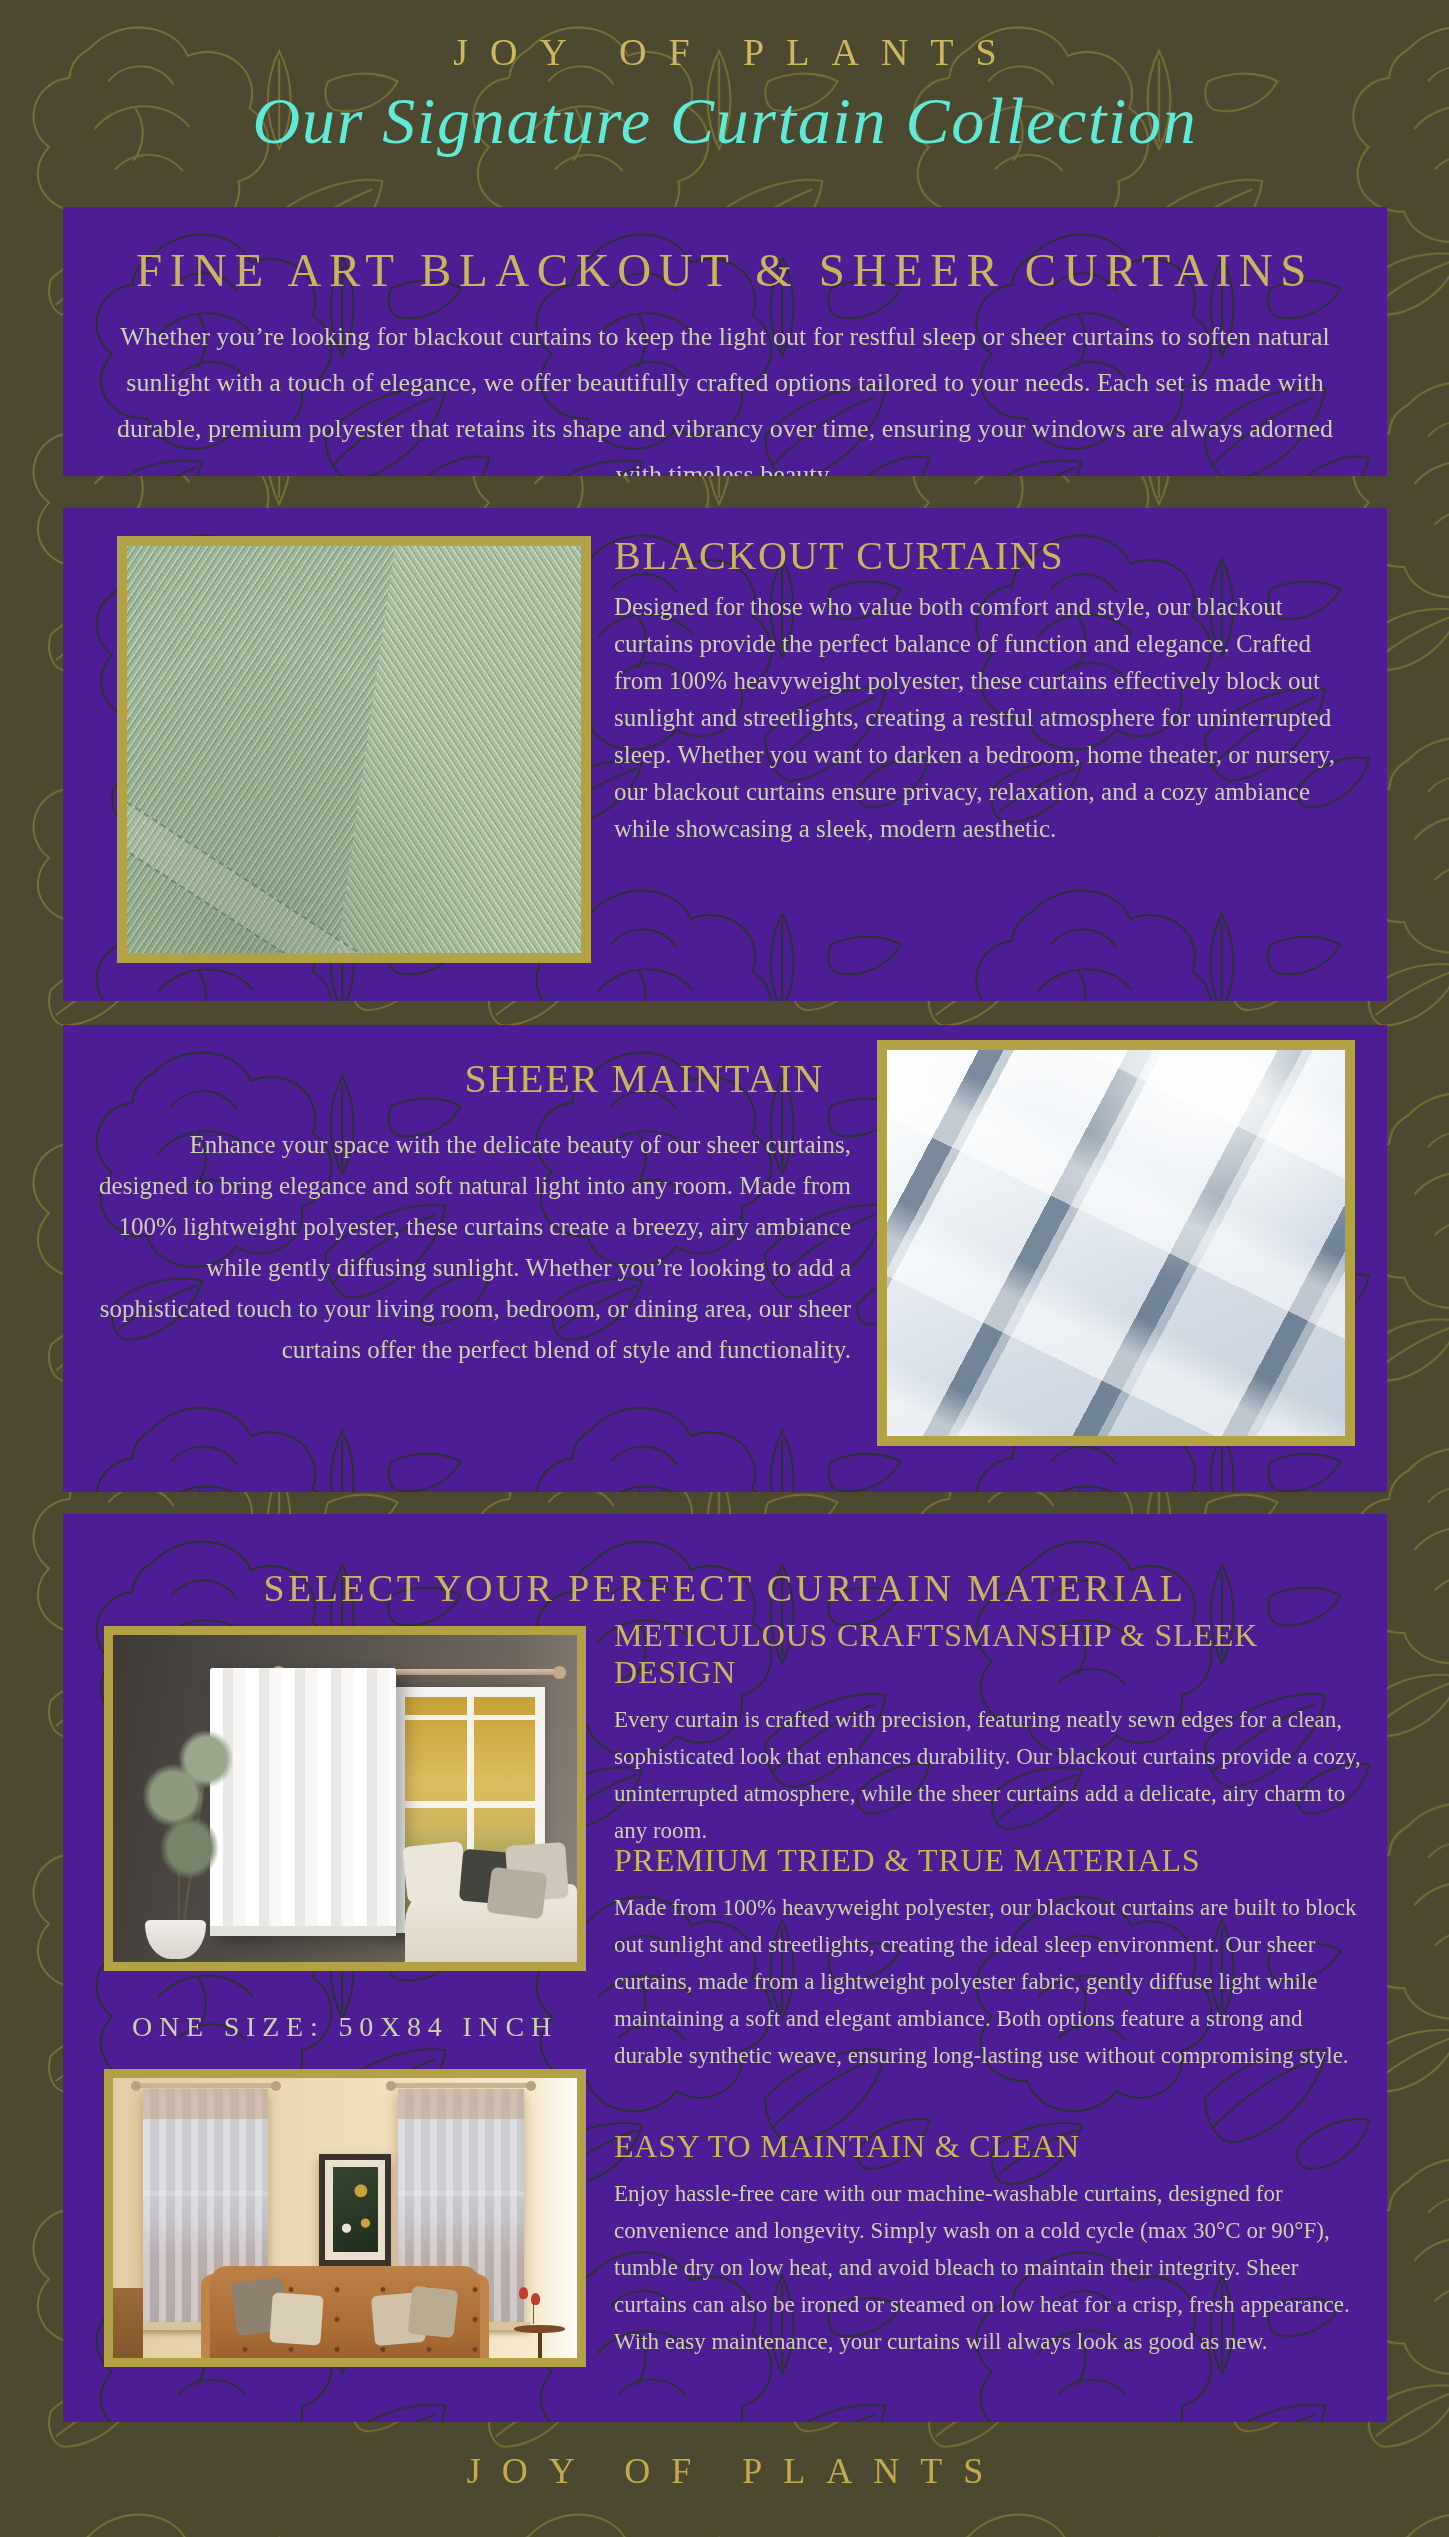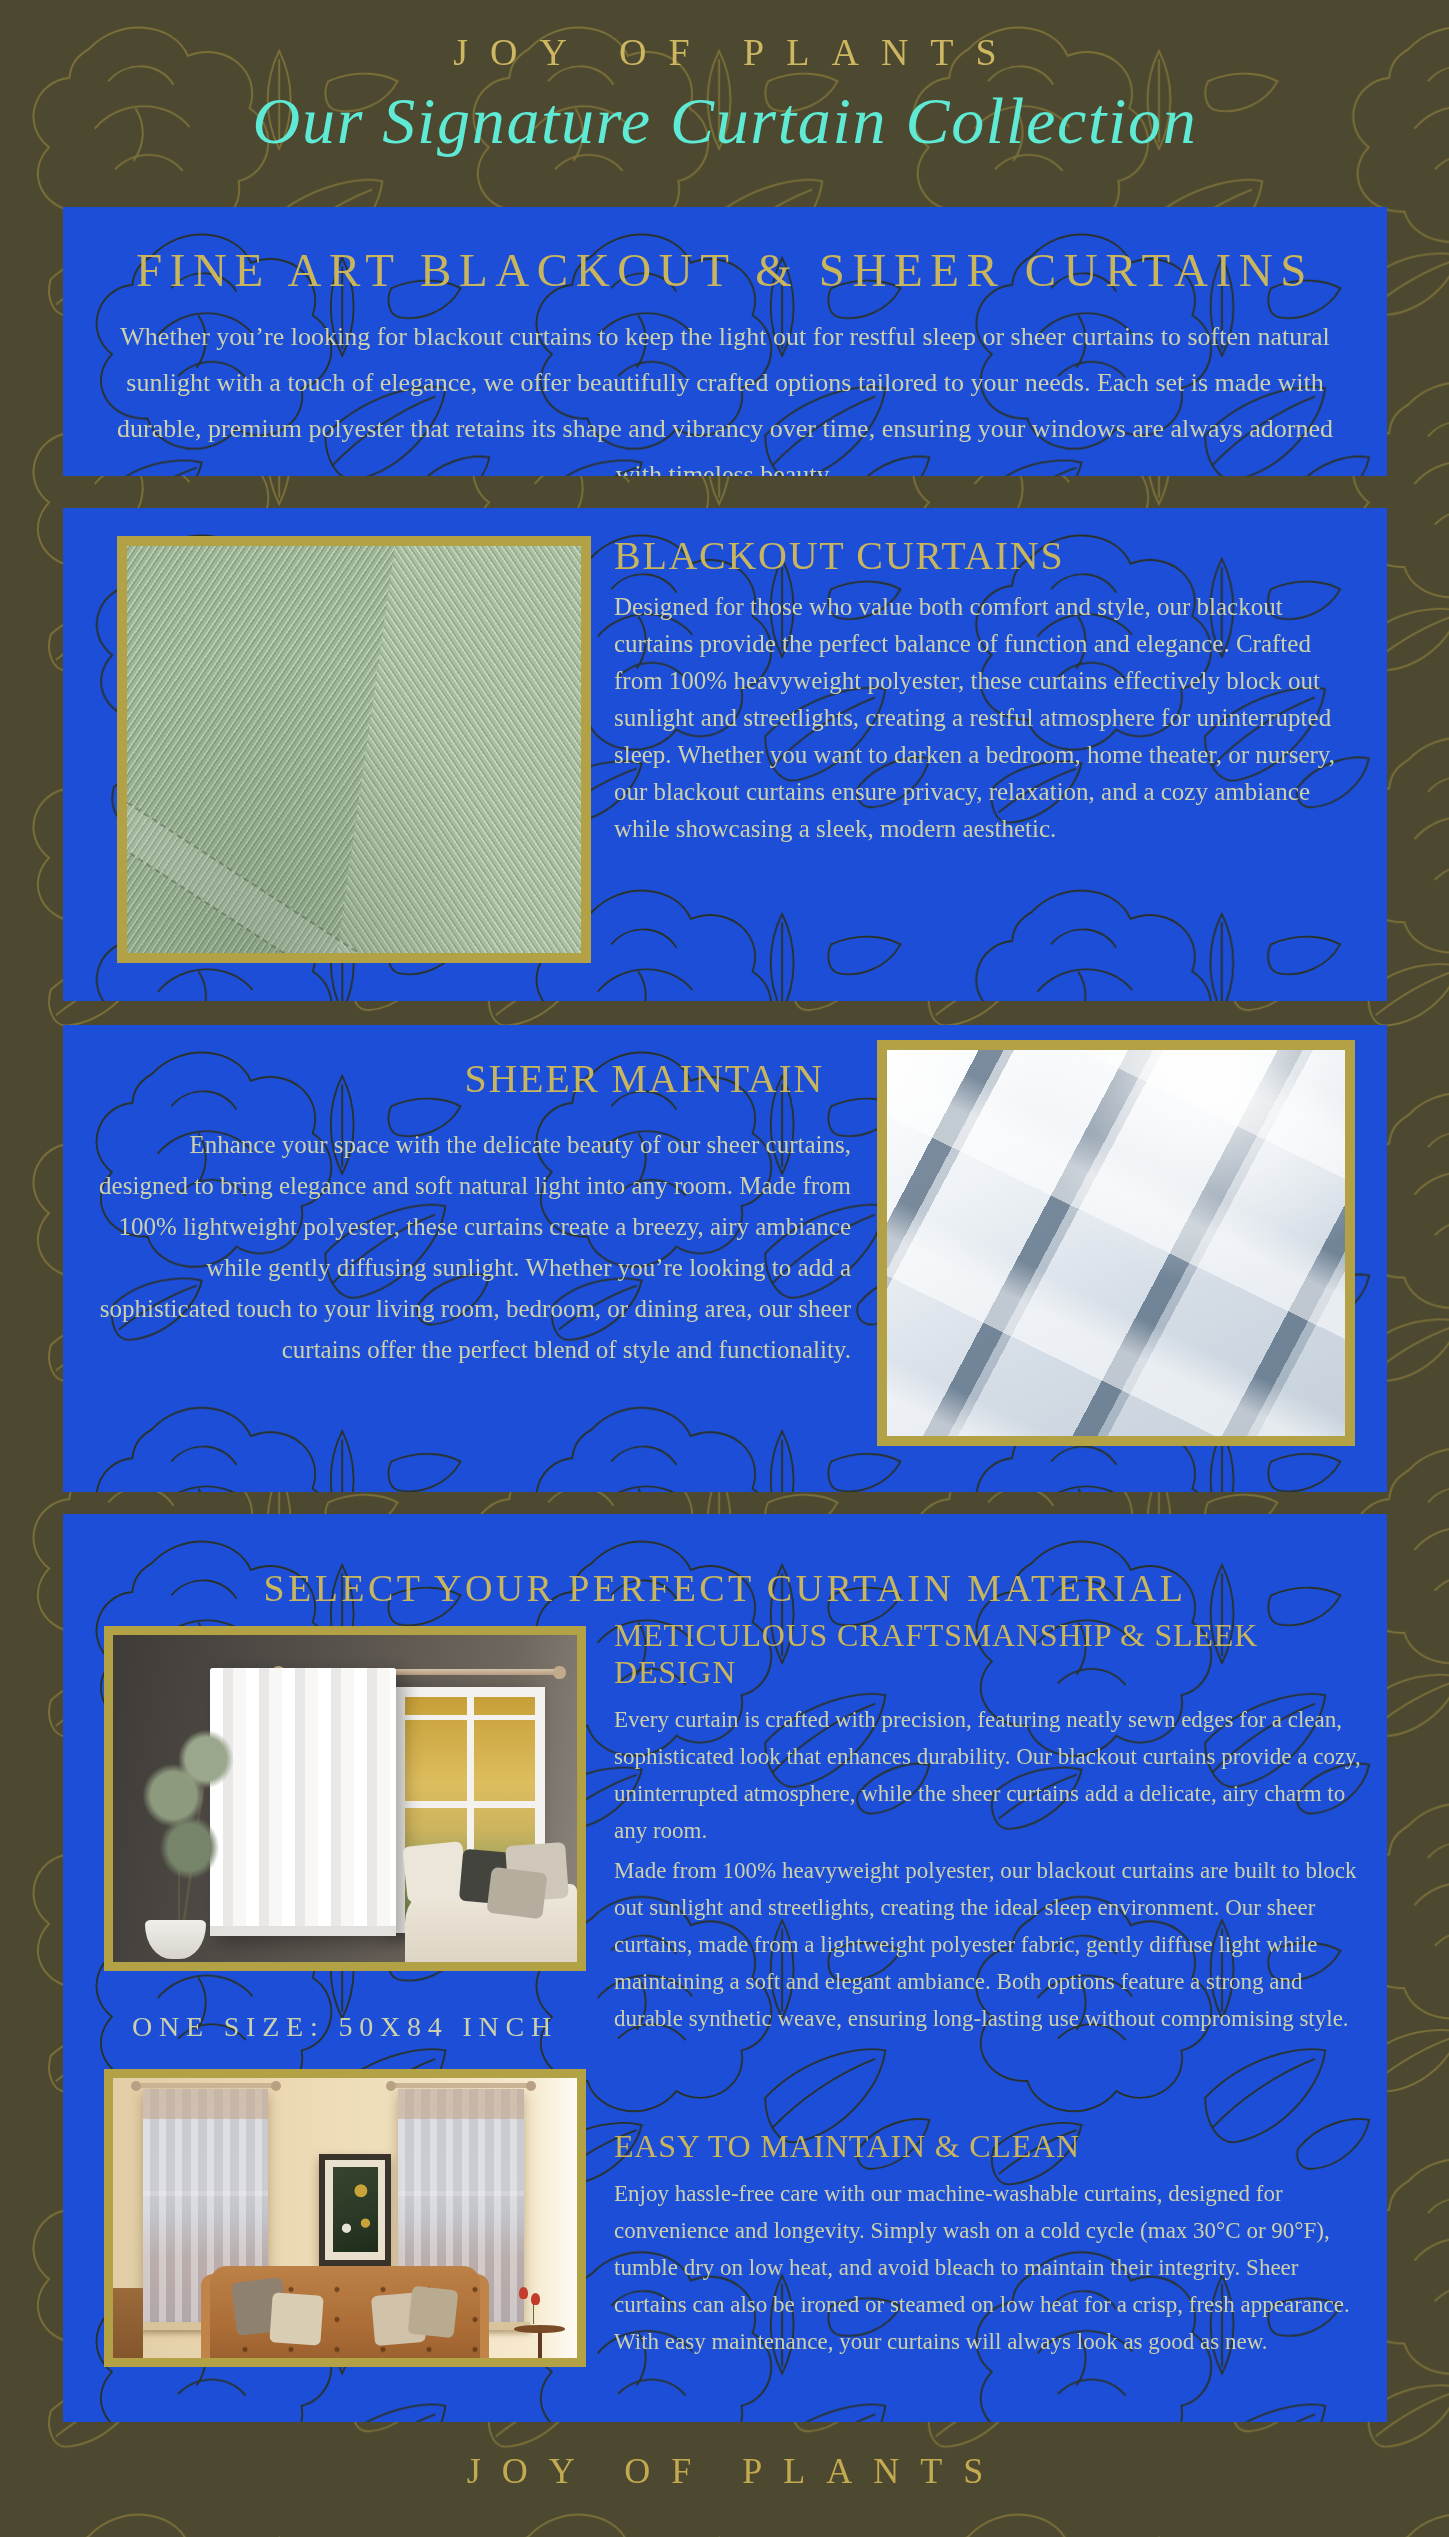--- a/index.html
+++ b/index.html
@@ -20,21 +20,21 @@
   .brand-tagline{
     position:absolute;top:83px;left:0;width:100%;text-align:center;
     font-size:66px;font-style:italic;color:#5eead4;z-index:2;letter-spacing:1.7px;
   }
   .footer-brand{
     position:absolute;top:2450px;left:0;width:100%;text-align:center;
     font-size:36px;letter-spacing:21px;color:#c3aa50;z-index:2;padding-left:21px;box-sizing:border-box;
   }
 
   
-  .panel{position:absolute;left:63px;width:1324px;background:#1d4ed8;z-index:1;overflow:hidden;}
+  .panel{position:absolute;left:63px;width:1324px;background:#4c1d95;z-index:1;overflow:hidden;}
   .panel-inner{position:relative;z-index:1;}
   .intro-panel{top:207px;height:269px;}
   .blackout-panel{top:508px;height:493px;}
   .sheer-panel{top:1025px;height:467px;}
   .materials-panel{top:1514px;height:908px;}
 
   h1,h2,h3,p{margin:0;font-weight:normal;}
   .gold{color:#c9b55c;}
   .cream{color:#ccd1ab;}
 
@@ -314,20 +314,21 @@
         <div class="abs r2-cabinet"></div>
       </div>
     </figure>
 
     <div class="features">
       <div class="feature feature-1">
         <h3 class="feature-title gold">METICULOUS CRAFTSMANSHIP &amp; SLEEK DESIGN</h3>
         <p class="feature-body cream">Every curtain is crafted with precision, featuring neatly sewn edges for a clean, sophisticated look that enhances durability. Our blackout curtains provide a cozy, uninterrupted atmosphere, while the sheer curtains add a delicate, airy charm to any room.</p>
       </div>
       <div class="feature feature-2">
+        <h3 class="feature-title gold">PREMIUM TRIED &amp; TRUE MATERIALS</h3>
         <p class="feature-body cream">Made from 100% heavyweight polyester, our blackout curtains are built to block out sunlight and streetlights, creating the ideal sleep environment. Our sheer curtains, made from a lightweight polyester fabric, gently diffuse light while maintaining a soft and elegant ambiance. Both options feature a strong and durable synthetic weave, ensuring long-lasting use without compromising style.</p>
       </div>
       <div class="feature feature-3">
         <h3 class="feature-title gold">EASY TO MAINTAIN &amp; CLEAN</h3>
         <p class="feature-body cream">Enjoy hassle-free care with our machine-washable curtains, designed for convenience and longevity. Simply wash on a cold cycle (max 30°C or 90°F), tumble dry on low heat, and avoid bleach to maintain their integrity. Sheer curtains can also be ironed or steamed on low heat for a crisp, fresh appearance. With easy maintenance, your curtains will always look as good as new.</p>
       </div>
     </div>
   </section>
 
   <div class="footer-brand">JOY OF PLANTS</div>

